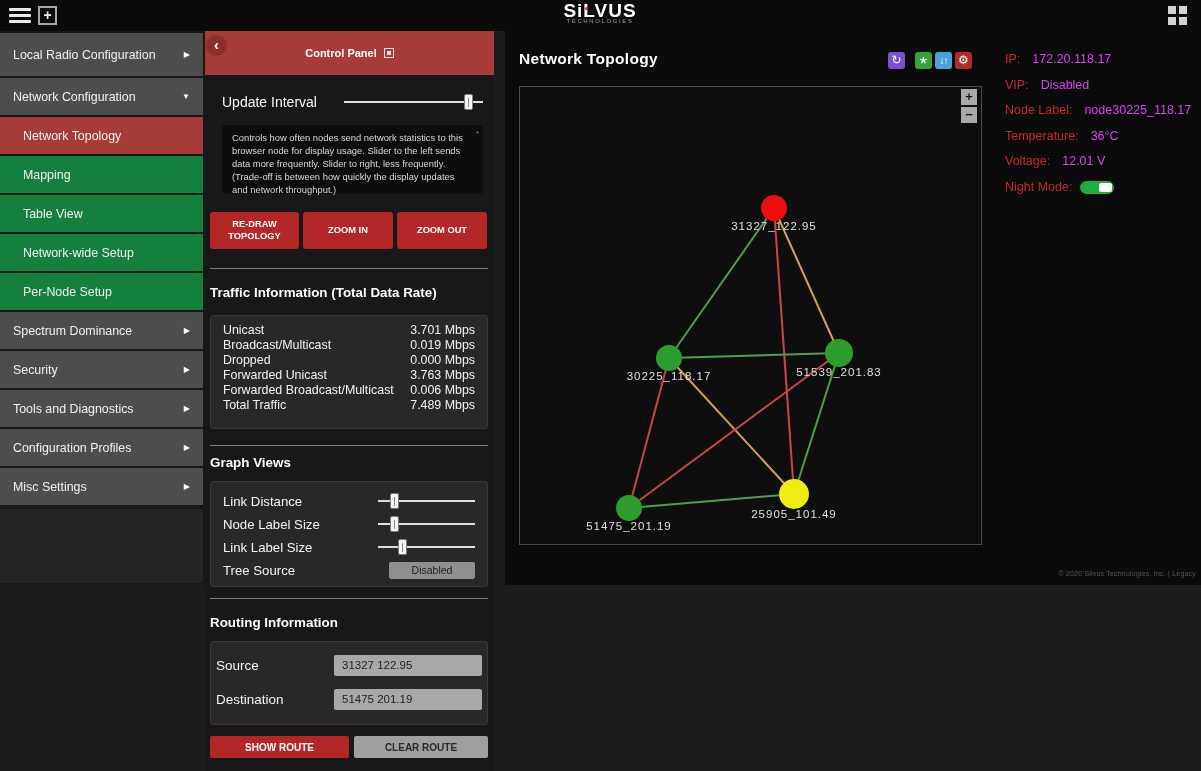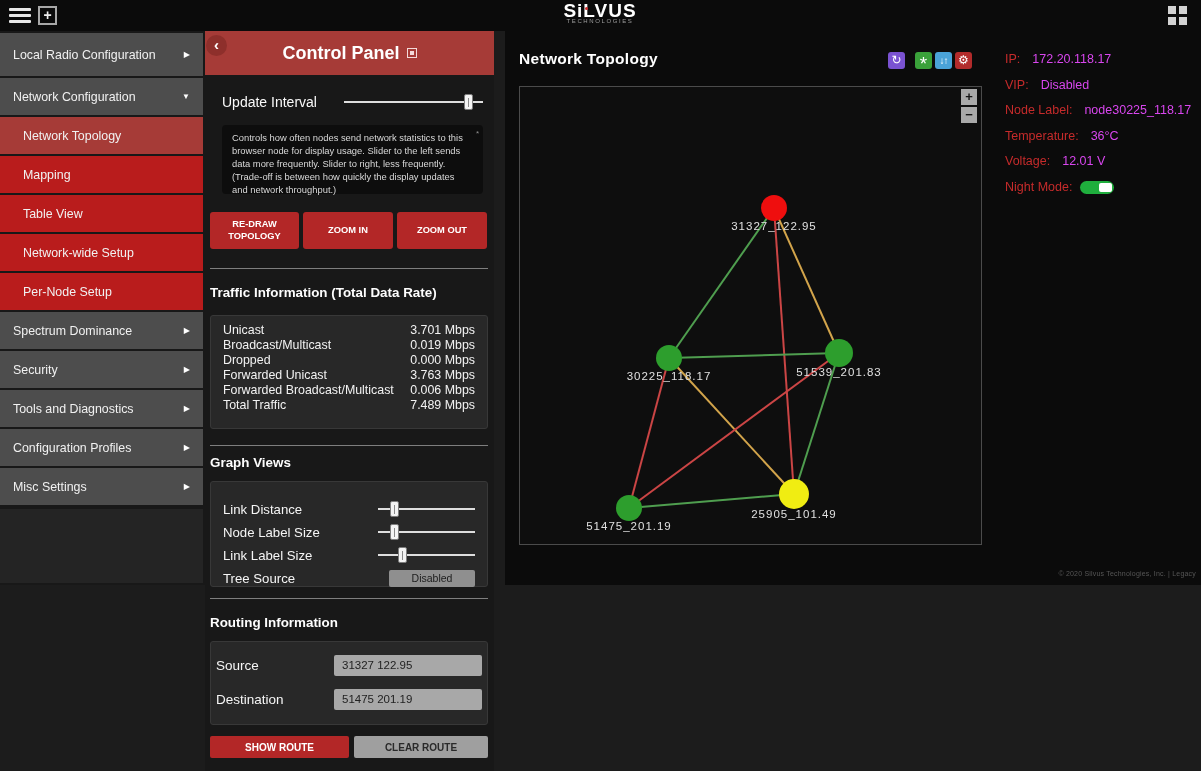--- a/index.html
+++ b/index.html
@@ -19,29 +19,29 @@
   .gridicon{position:absolute;right:14px;top:6px;width:19px;height:19px;cursor:pointer;}
   .gridicon i{position:absolute;width:8px;height:8px;background:#d3d3d3;}
   .gridicon i:nth-child(1){left:0;top:0}.gridicon i:nth-child(2){right:0;top:0}
   .gridicon i:nth-child(3){left:0;bottom:0}.gridicon i:nth-child(4){right:0;bottom:0}
 
   
   .sidebar{position:absolute;left:0;top:31px;width:205px;height:554px;background:#181818;}
   .side-item{position:relative;width:203px;height:37px;background:#4d4d4d;color:#f1f1f1;
     font-size:12.4px;display:flex;align-items:center;padding-left:13px;margin-bottom:2px;cursor:pointer;}
   .side-item.first{height:43px;}
-  .side-item.sub{background:#b91c1c;padding-left:23px;}
+  .side-item.sub{background:#15803d;padding-left:23px;}
   .side-item.selected{background:#a63b37;}
   .side-item .arr{position:absolute;right:13px;font-size:8px;color:#fff;}
   .side-empty{position:absolute;left:0;top:478px;width:203px;height:74px;background:#242424;}
 
   
   .cpanel{position:absolute;left:205px;top:31px;width:289px;height:740px;background:#181818;}
   .cp-header{position:absolute;left:0;top:0;width:289px;height:44px;background:#a63b37;color:#fff;
-    display:flex;align-items:center;justify-content:center;font-size:18px;font-weight:bold;}
+    display:flex;align-items:center;justify-content:center;font-size:11px;font-weight:bold;}
   .cp-header .squareicon{display:inline-block;width:10px;height:10px;border:1px solid #f3dada;
     margin-left:7px;position:relative;}
   .cp-header .squareicon i{position:absolute;left:2px;top:2px;width:4px;height:4px;background:#f3dada;}
   .cp-back{position:absolute;left:1px;top:4px;width:21px;height:21px;border-radius:50%;background:#8e2f2b;
     color:#fff;font-size:15px;font-weight:bold;text-align:center;line-height:19px;cursor:pointer;z-index:3;}
   .cp-label{color:#fafafa;font-size:14px;}
   .upd-label{position:absolute;left:17px;top:63px;}
   .slider{position:absolute;height:16px;}
   .slider .track{position:absolute;left:0;right:0;top:7px;height:2px;background:#dedede;}
   .slider .handle{position:absolute;top:0;width:9px;height:16px;background:#f4f4f4;border:1px solid #7d7d7d;
@@ -53,21 +53,21 @@
   .desc-box .scrollmark{position:absolute;right:4px;top:3px;color:#8f8f8f;font-size:8px;}
   .cp-btn{position:absolute;top:181px;height:37px;background:#b32727;border:none;border-radius:3px;color:#fff;
     font-size:9.3px;font-weight:bold;line-height:1.2;text-align:center;cursor:pointer;padding:2px;}
   .divider{position:absolute;left:5px;width:278px;height:1px;background:#7e7e7e;}
   .cp-heading{position:absolute;left:5px;color:#fdfdfd;font-size:13.4px;font-weight:bold;}
   .cp-box{position:absolute;left:5px;width:278px;background:#282828;border:1px solid #383838;border-radius:3px;}
   .traffic-box{top:284px;height:114px;padding:7px 12px;}
   .t-row{display:flex;justify-content:space-between;align-items:center;color:#f2f2f2;font-size:12.4px;line-height:15px;}
   .t-row .lab{max-width:185px;}
   .t-row .val{white-space:nowrap;}
-  .gv-box{top:450px;height:106px;padding:16px 12px;}
+  .gv-box{top:450px;height:106px;padding:8px 12px;}
   .gv-row{position:relative;height:23px;display:flex;align-items:center;color:#f5f5f5;font-size:13.2px;}
   .gv-row .slider{left:auto;right:0;top:3px;width:97px;position:absolute;}
   .disabled-btn{position:absolute;right:0;width:86px;height:17px;background:#8f8f8f;color:#1d1d1d;
     font-size:10.5px;text-align:center;line-height:17px;border-radius:2px;cursor:pointer;}
   .rt-box{top:610px;height:84px;padding:12px 5px;}
   .rt-row{position:relative;height:22px;margin-bottom:12px;display:flex;align-items:center;color:#f5f5f5;font-size:13.5px;}
   .rt-input{position:absolute;left:118px;width:148px;height:21px;background:#a8a8a8;color:#222;
     font-size:11.5px;line-height:21px;padding-left:8px;border-radius:2px;cursor:pointer;}
   .show-btn{position:absolute;left:5px;top:705px;width:139px;height:22px;background:#b32727;border:none;
     border-radius:2px;color:#fff;font-size:10px;font-weight:bold;cursor:pointer;}

